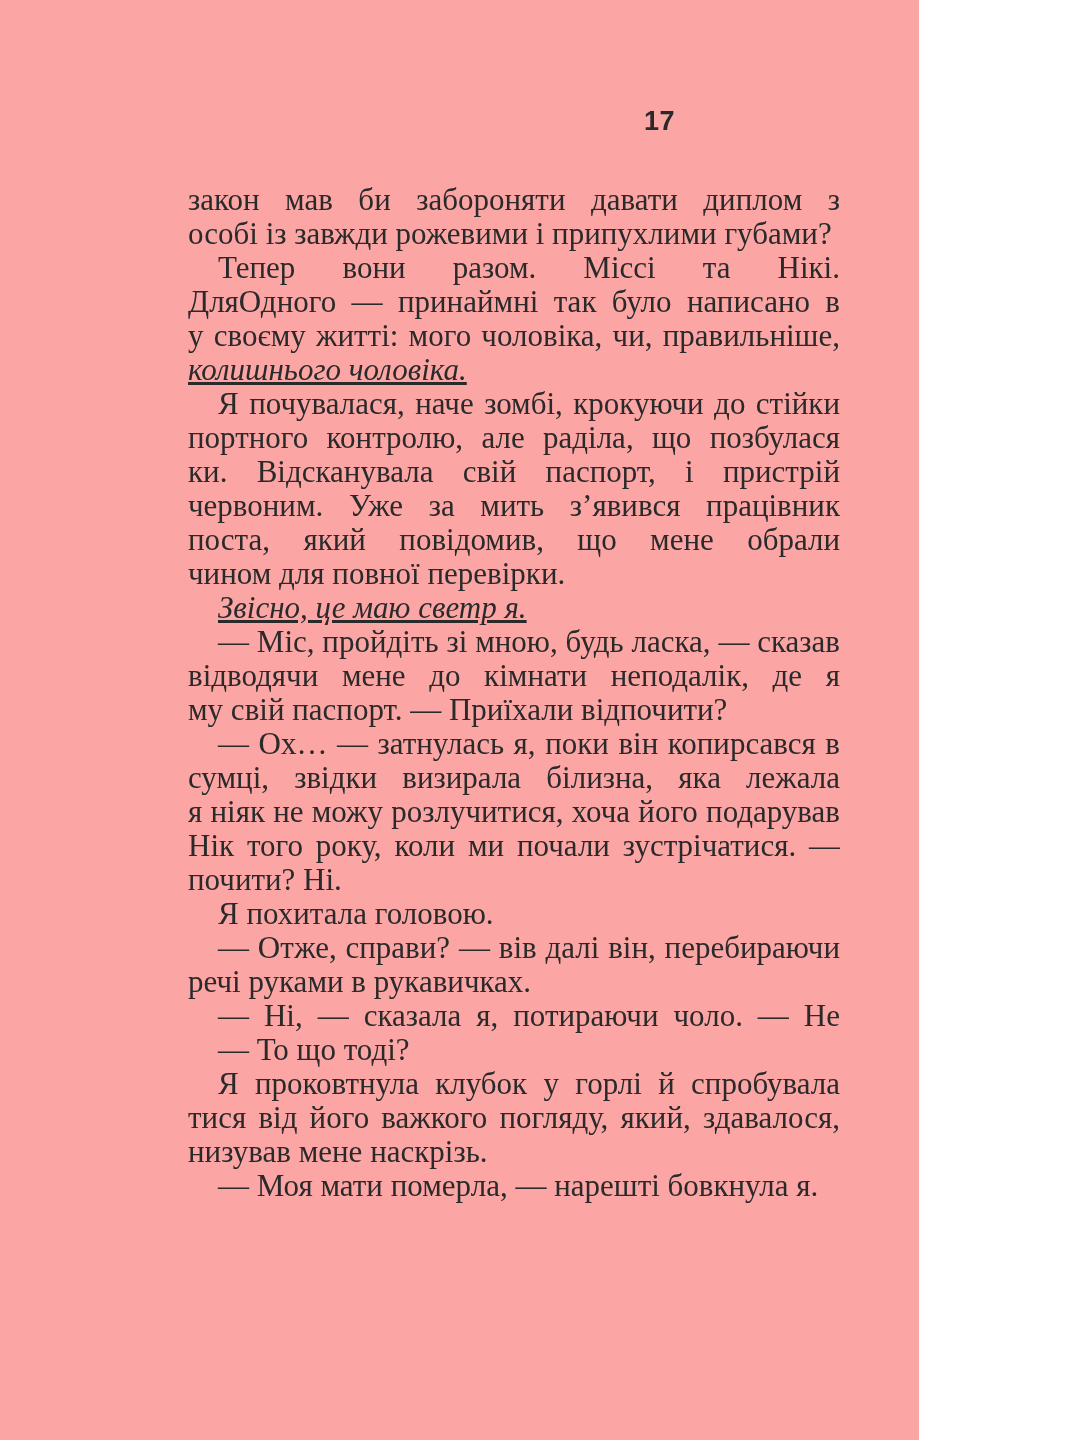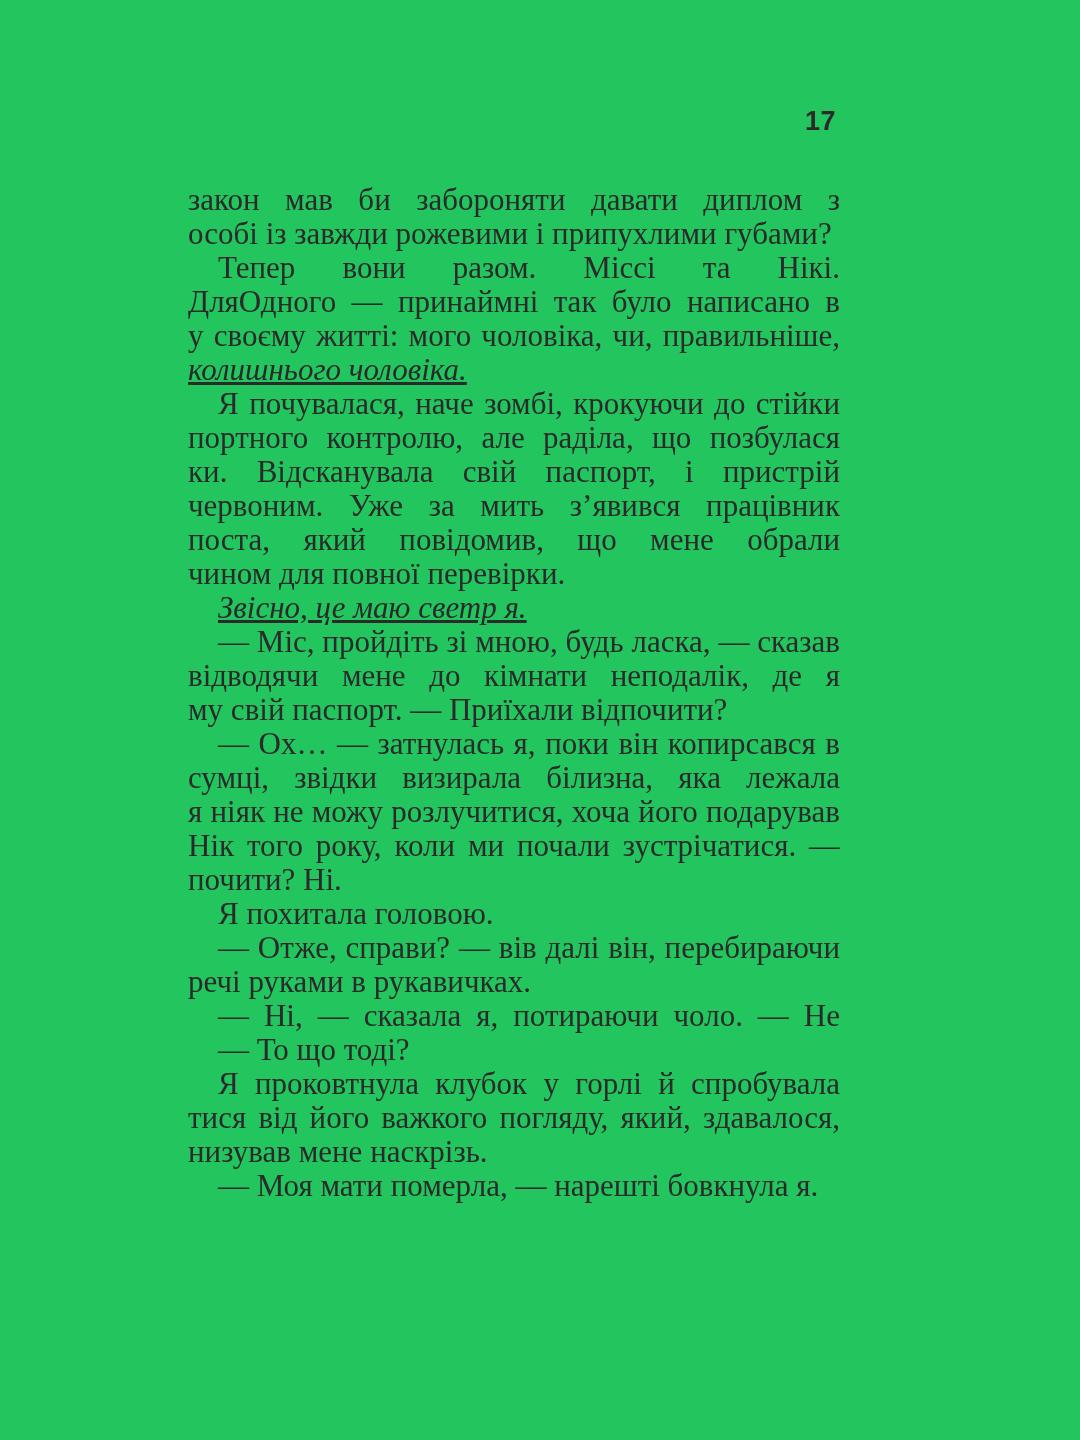--- a/index.html
+++ b/index.html
@@ -1,23 +1,23 @@
 <!DOCTYPE html>
 <html><head>
 <meta charset="utf-8">
 <style>
   html, body {
     margin: 0;
     padding: 0;
   }
   .page {
     position: relative;
-    width: 1080px;
+    width: 919px;
     height: 1440px;
-    background: #22c55e;
+    background: #fca5a5;
     overflow: hidden;
   }
   .page-number {
     position: absolute;
     top: 106px;
     right: 244px;
     font-family: "Liberation Sans", "DejaVu Sans", sans-serif;
     font-weight: 700;
     font-size: 27px;
     line-height: 30px;

